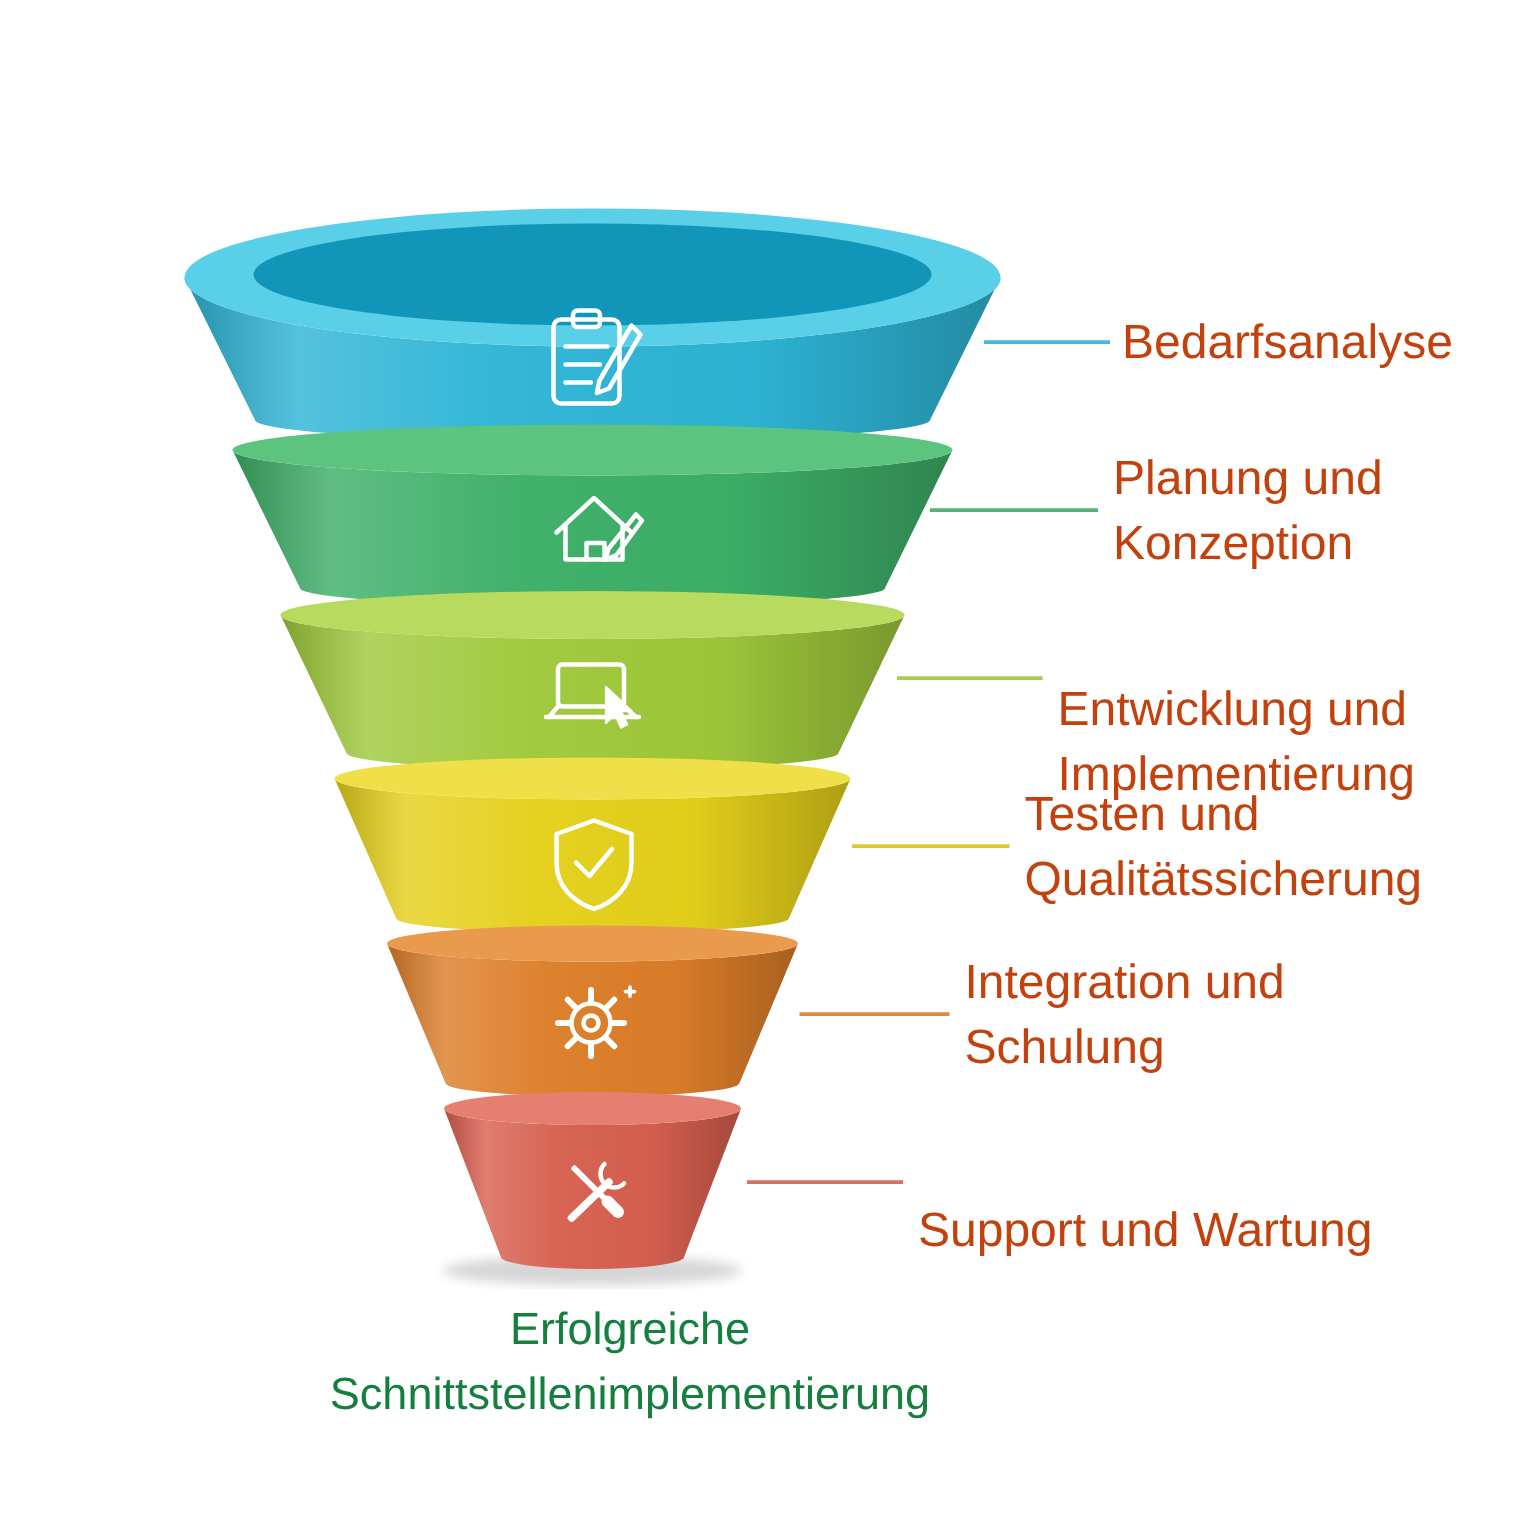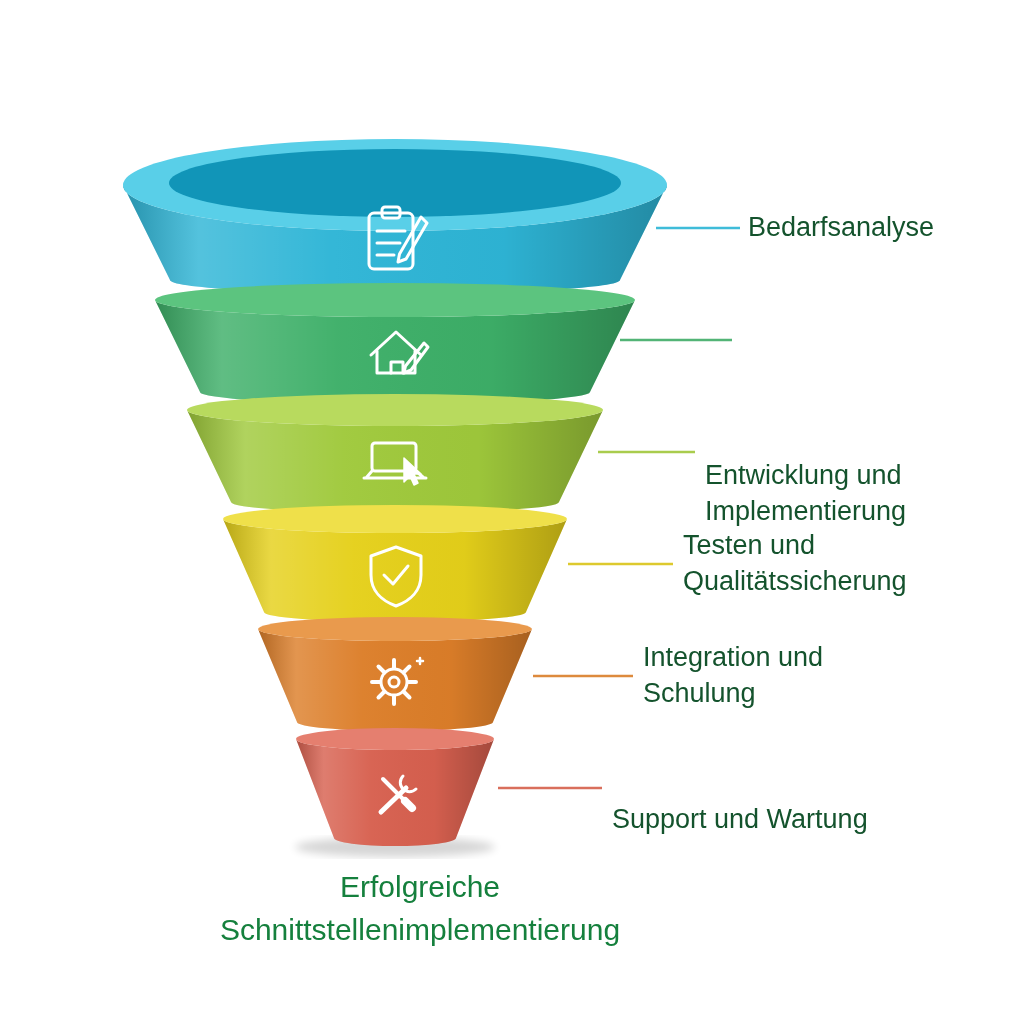--- a/index.html
+++ b/index.html
@@ -11,21 +11,21 @@
   .title{
     position:absolute;left:148px;top:78px;width:500px;text-align:center;
     font-size:30px;font-weight:500;color:#2e2e2e;letter-spacing:0.2px;
   }
   .footer{
     position:absolute;left:140px;top:866px;width:560px;text-align:center;
     font-size:30px;font-weight:500;color:#15803d;line-height:1.42;
   }
   .label{
     position:absolute;transform:translateY(-50%);
-    font-size:27px;font-weight:500;color:#14532d;line-height:1.33;
+    font-size:32px;font-weight:500;color:#c2410c;line-height:1.33;
   }
   .lbl-1{left:748px;top:228px;width:230px;}
   .lbl-2{left:742px;top:340px;width:185px;}
   .lbl-3{left:705px;top:452px;width:245px;margin-top:42px;}
   .lbl-4{left:683px;top:564px;width:265px;}
   .lbl-5{left:643px;top:676px;width:215px;}
   .lbl-6{left:612px;top:820px;width:310px;}
 </style>
 </head>
 <body>
@@ -132,20 +132,21 @@
       <line x1="656" y1="228" x2="740" y2="228" stroke="#3fbcd9"></line>
       <line x1="620" y1="340" x2="732" y2="340" stroke="#52b476"></line>
       <line x1="598" y1="452" x2="695" y2="452" stroke="#a9cc4d"></line>
       <line x1="568" y1="564" x2="673" y2="564" stroke="#ddc92e"></line>
       <line x1="533" y1="676" x2="633" y2="676" stroke="#dd8a3d"></line>
       <line x1="498" y1="788" x2="602" y2="788" stroke="#d96f5c"></line>
     </g>
   </svg>
 
   <div class="label lbl-1">Bedarfsanalyse</div>
+  <div class="label lbl-2">Planung und Konzeption</div>
   <div class="label lbl-3">Entwicklung und Implementierung</div>
   <div class="label lbl-5">Integration und Schulung</div>
   <div class="label lbl-4">Testen und Qualitätssicherung</div>
   <div class="label lbl-6">Support und Wartung</div>
 
   <div class="footer">Erfolgreiche Schnittstellenimplementierung</div>
 
 </div>
 
 </body></html>

